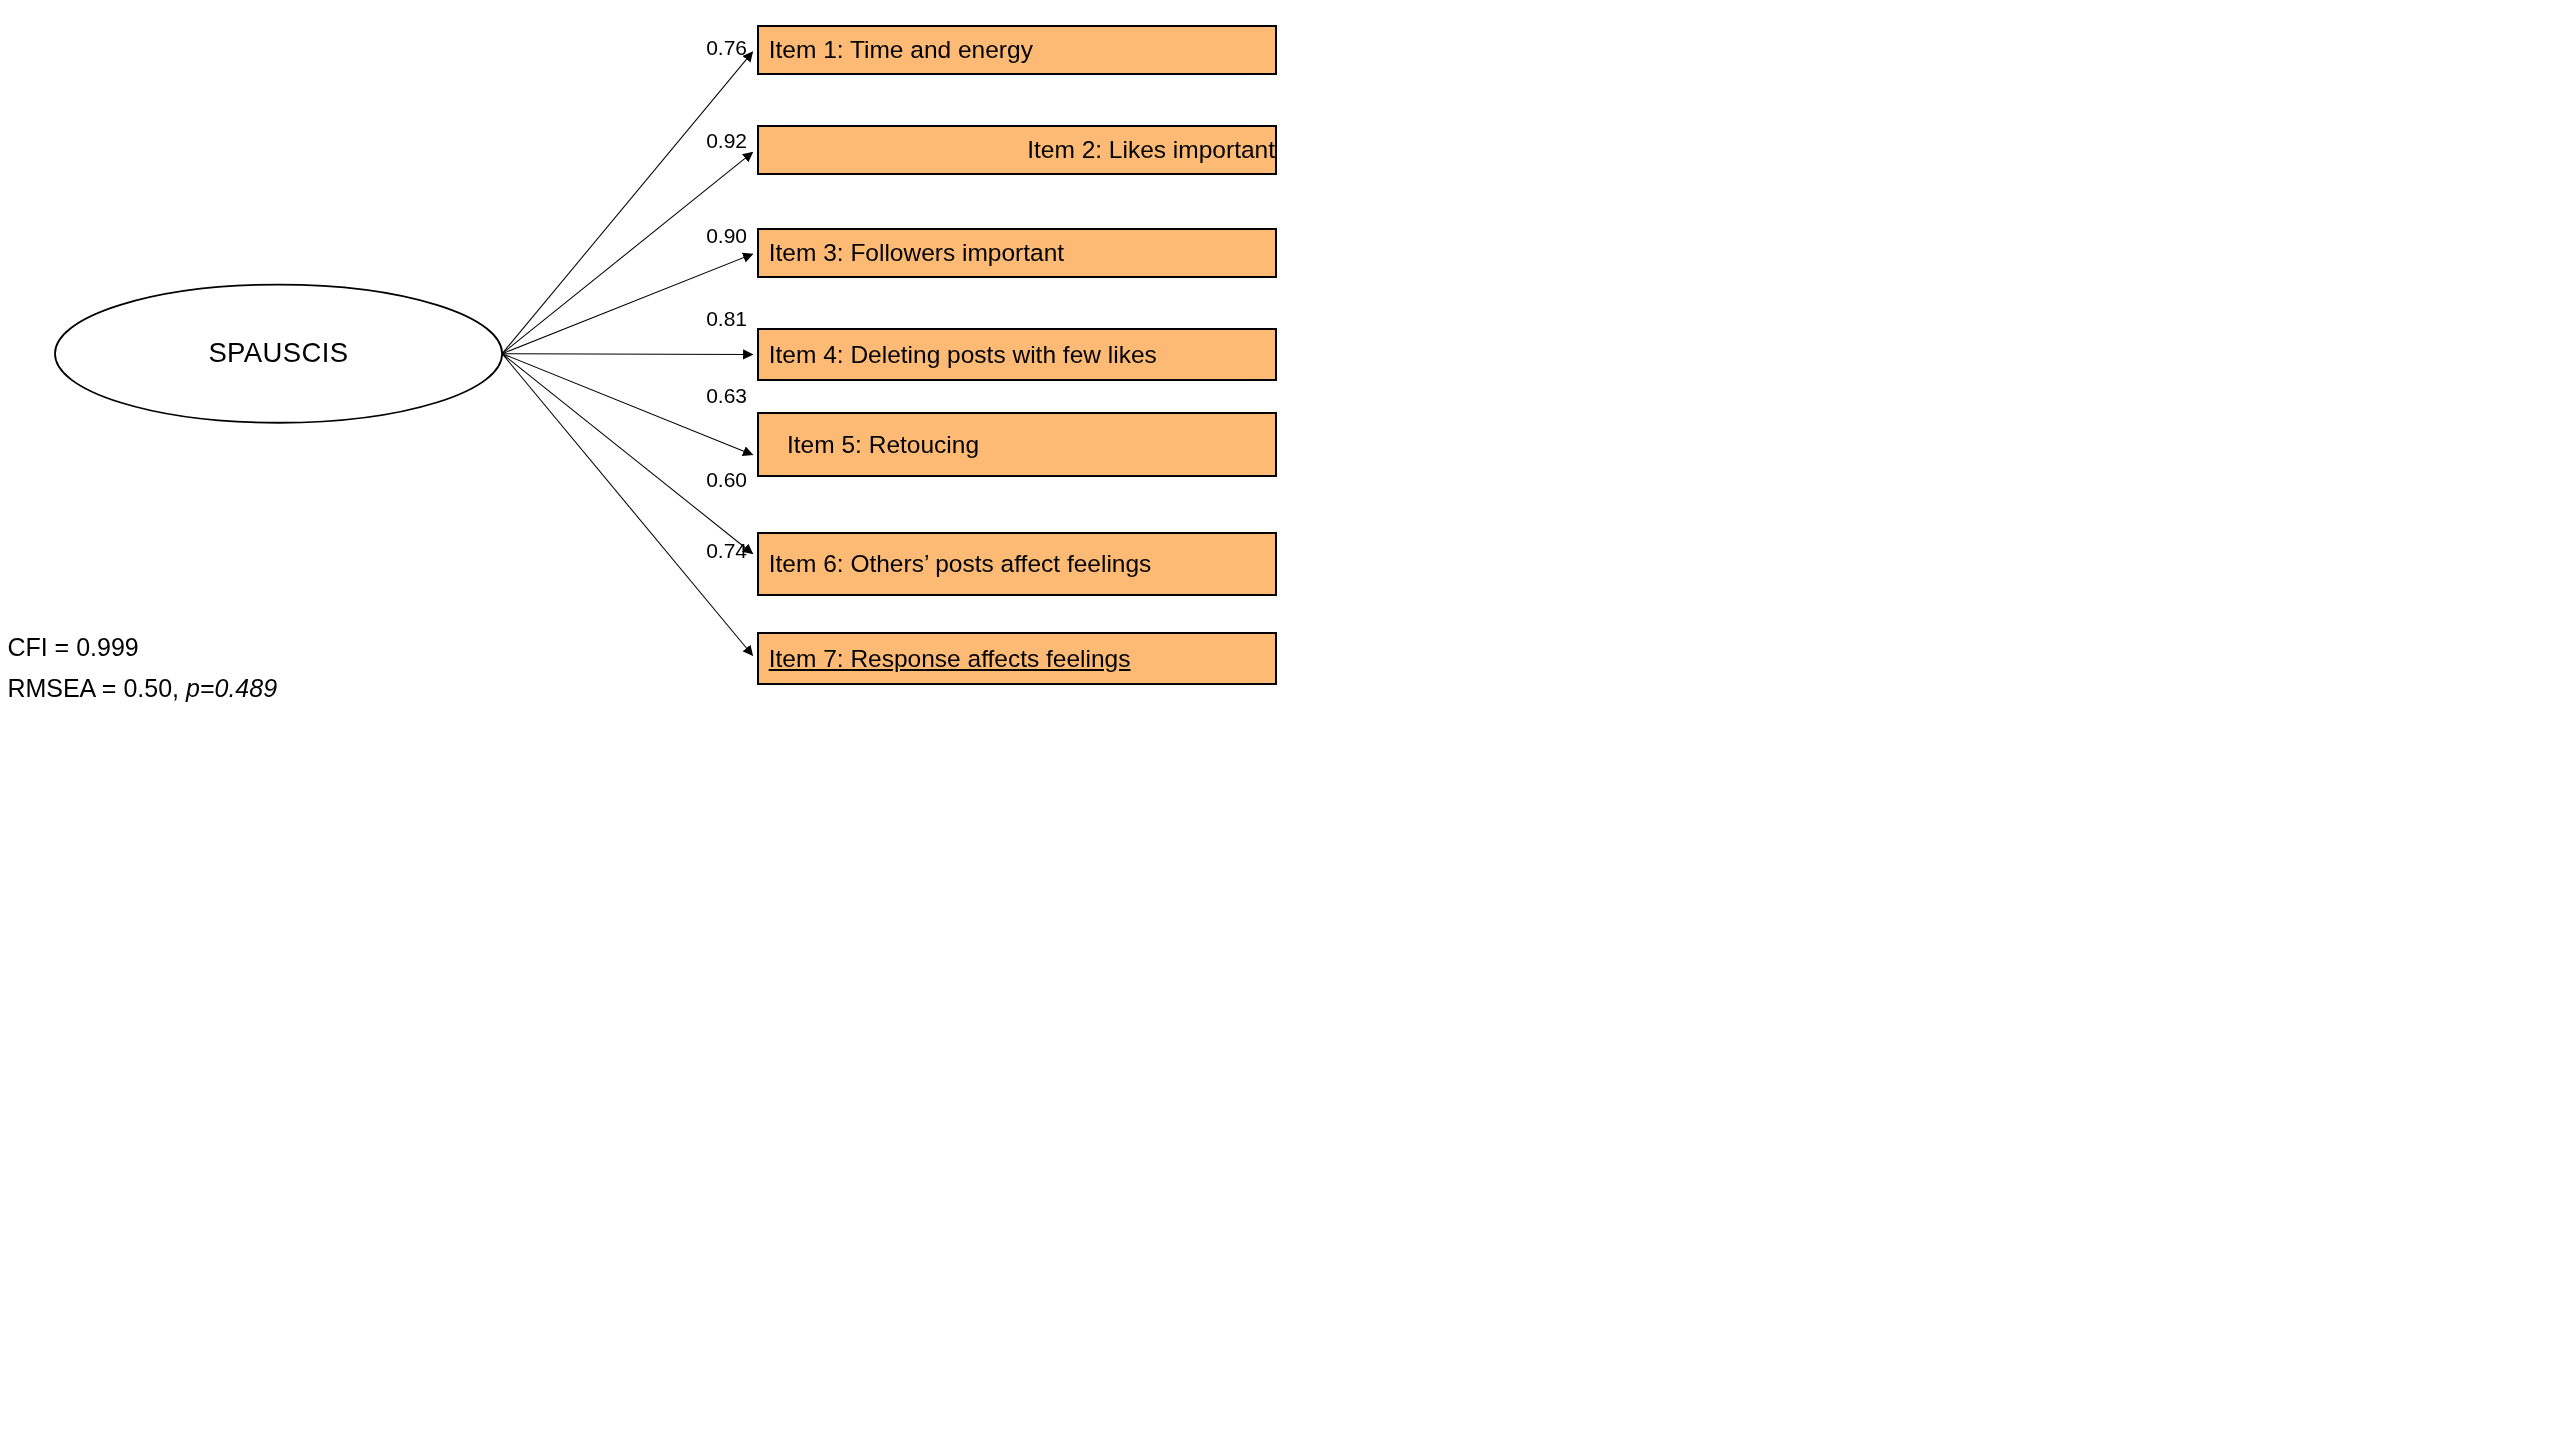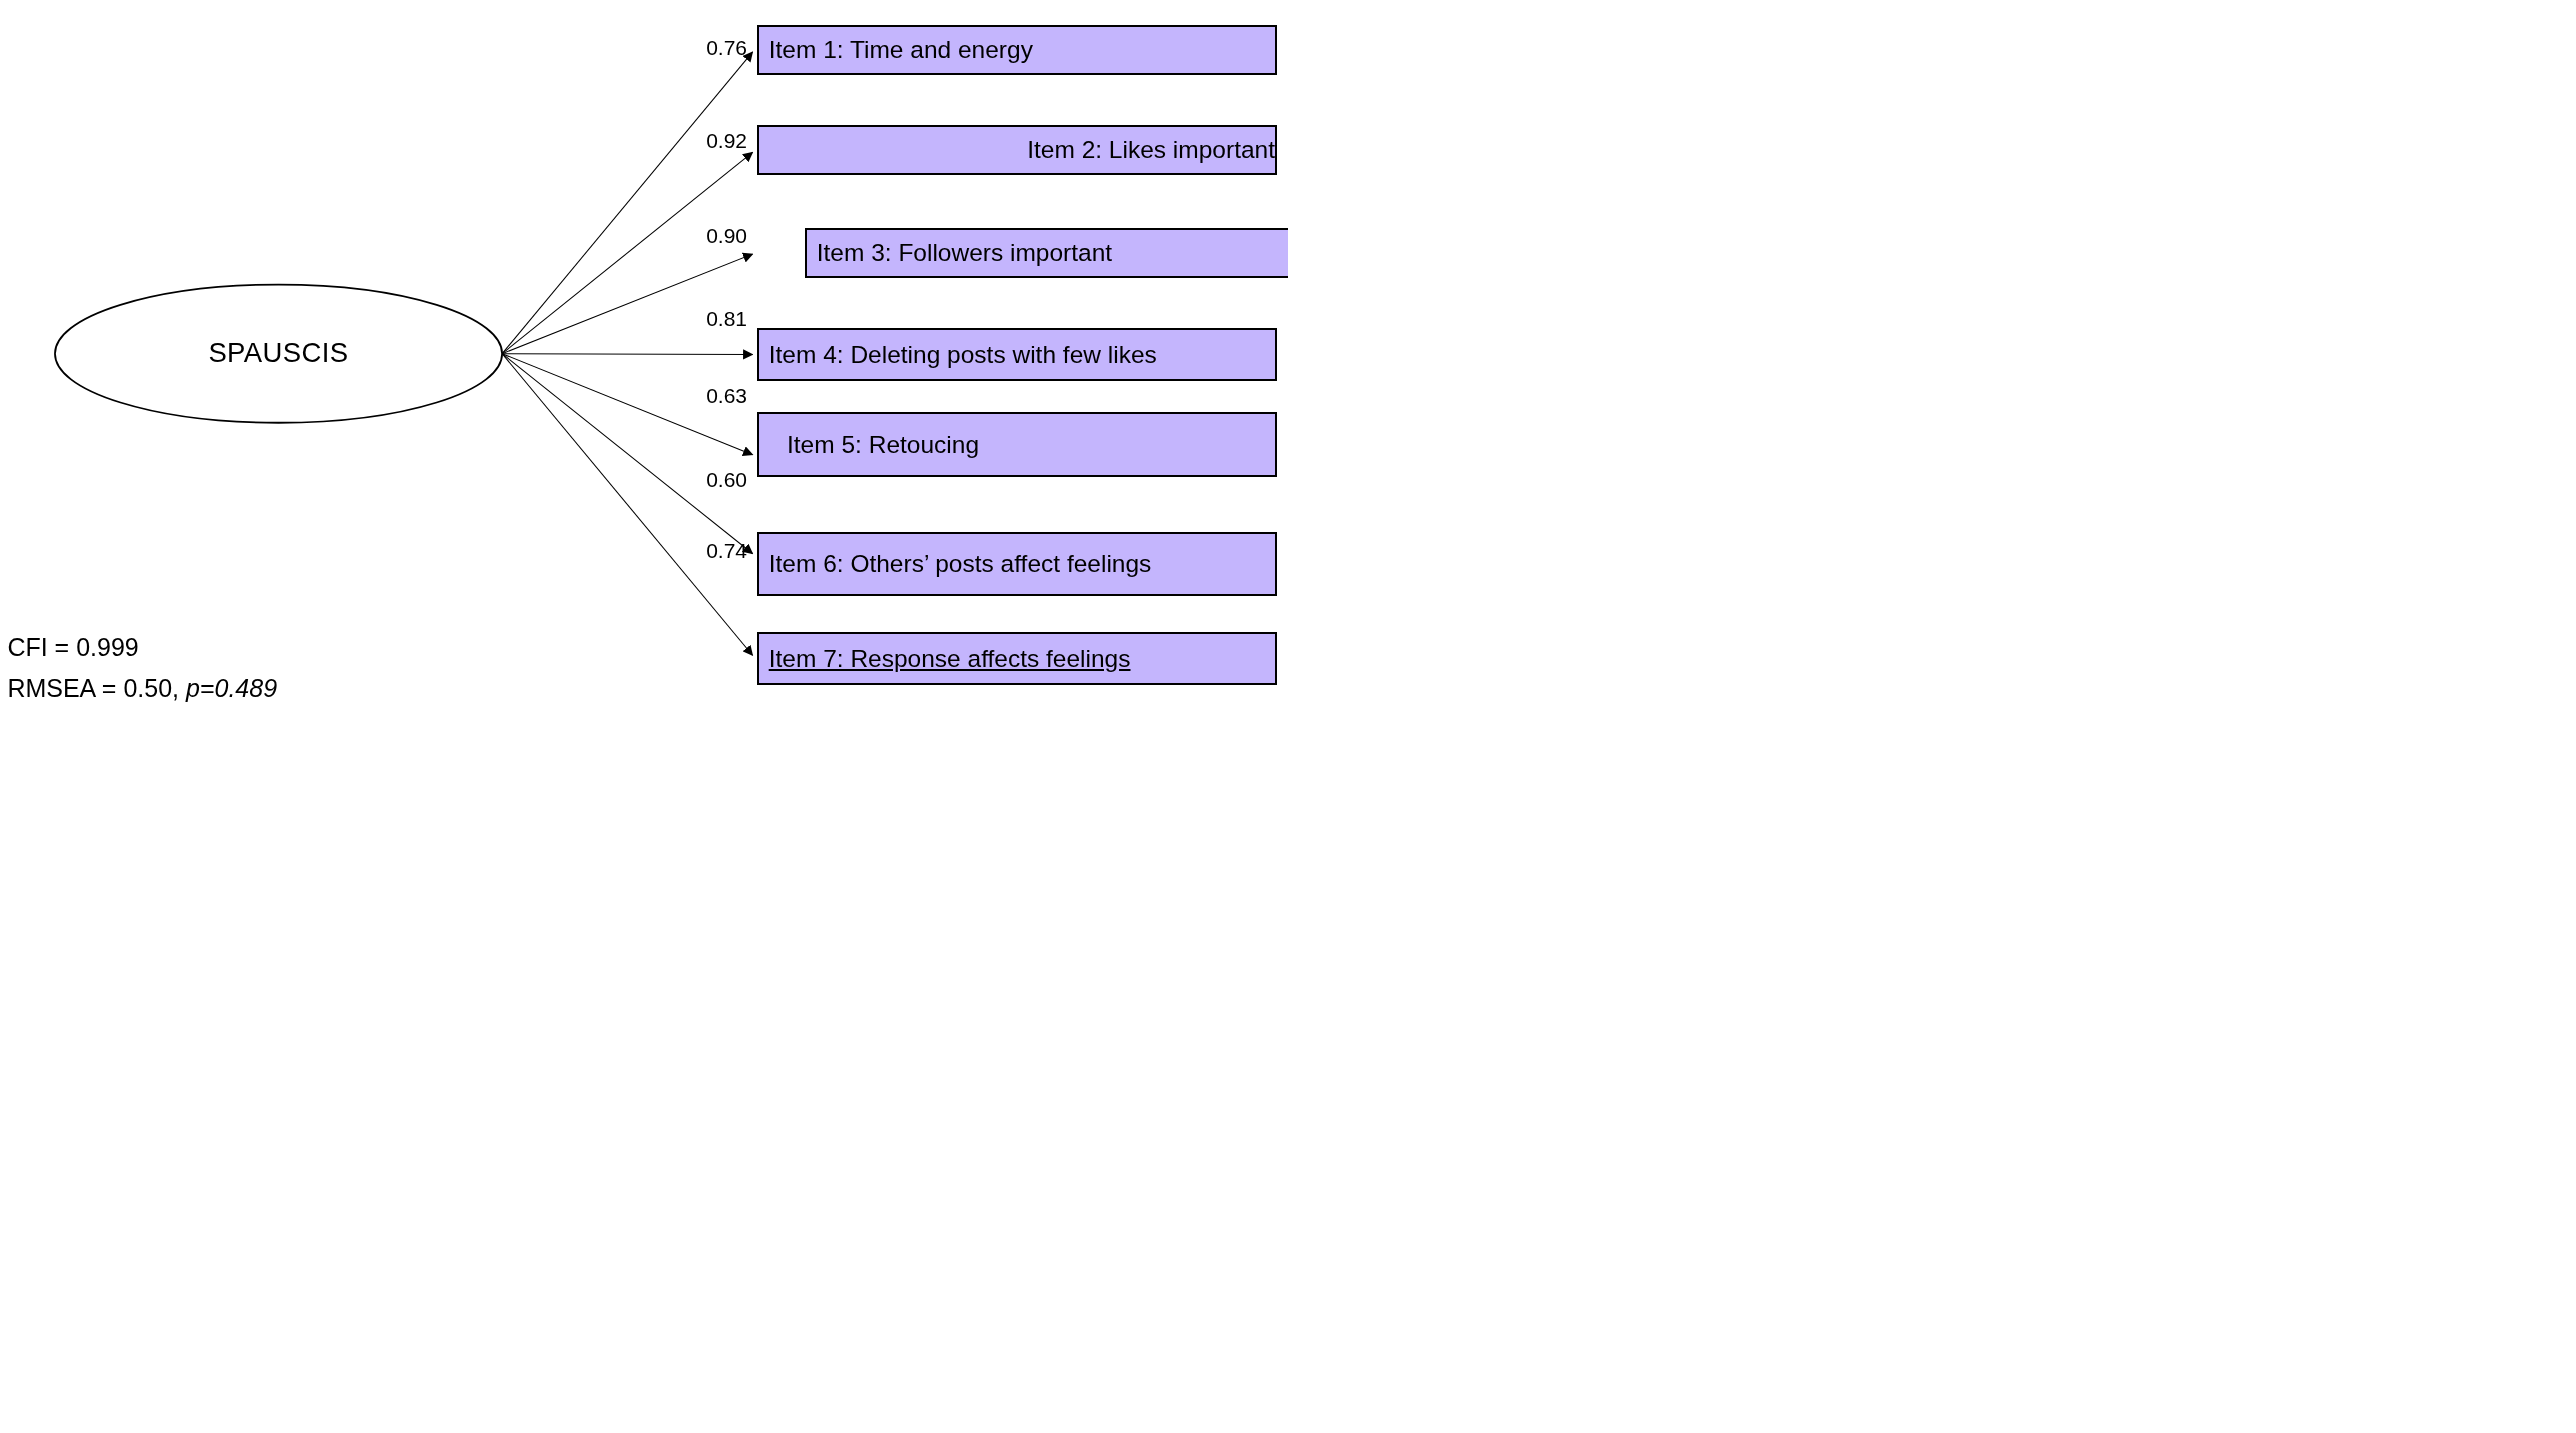--- a/index.html
+++ b/index.html
@@ -29,32 +29,32 @@
     justify-content: center;
     font-size: 27.5px;
     color: #000000;
     letter-spacing: 0.4px;
   }
   .item-box {
     position: absolute;
     left: 757px;
     width: 520px;
     border: 2.2px solid #000000;
-    background: #c4b5fd;
+    background: #fdba74;
     box-sizing: border-box;
     display: flex;
     align-items: center;
     padding-left: 9.7px;
     font-size: 24.5px;
     color: #000000;
     white-space: nowrap;
   }
   .box-1 { top: 25px;  height: 50px; }
   .box-2 { top: 125px; height: 50px; justify-content: flex-end; }
-  .box-3 { top: 228px; height: 50px; margin-left: 48px; }
+  .box-3 { top: 228px; height: 50px; }
   .box-4 { top: 328px; height: 53px; }
   .box-5 { top: 412px; height: 65px; padding-left: 28px; }
   .box-6 { top: 532px; height: 64px; }
   .box-7 { top: 632px; height: 53px; text-decoration: underline; }
   .loading-label {
     position: absolute;
     left: 637px;
     width: 110px;
     text-align: right;
     font-size: 21px;

